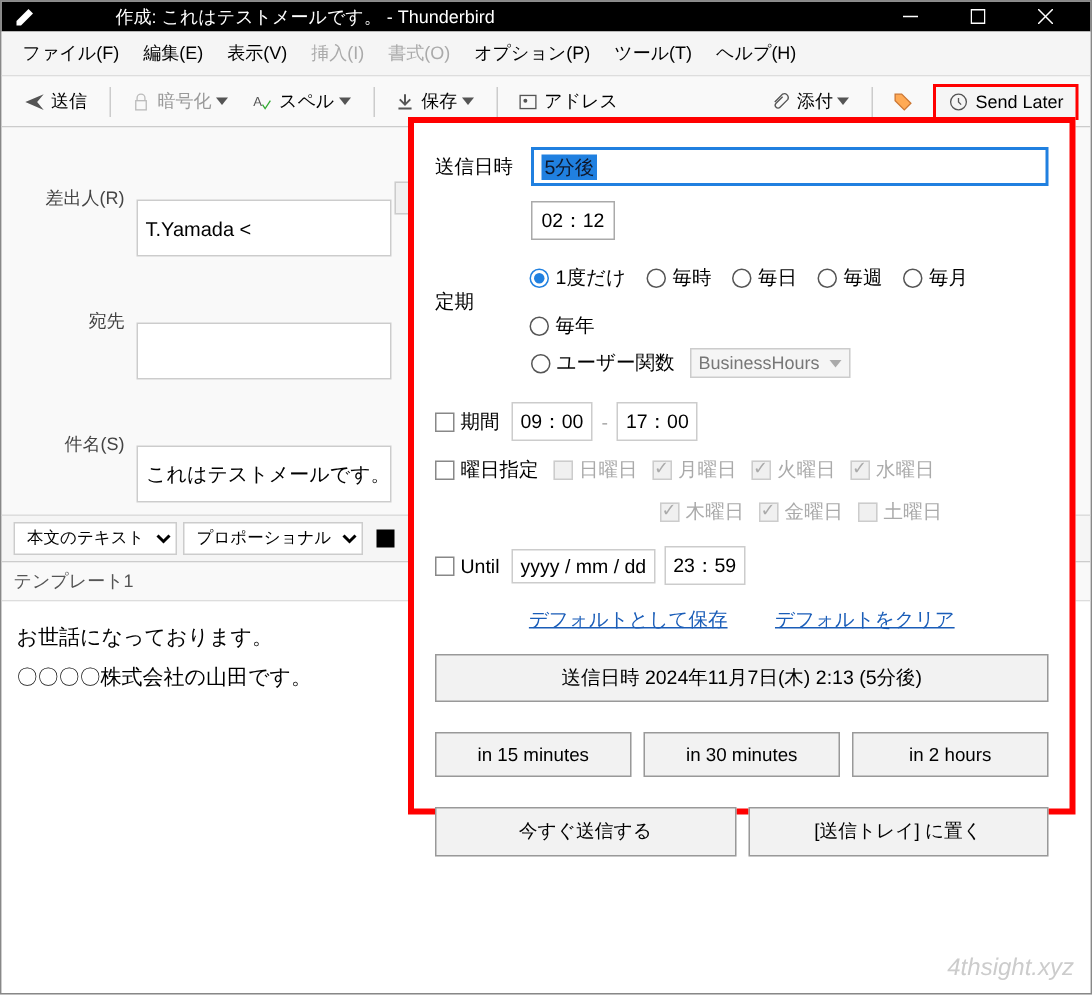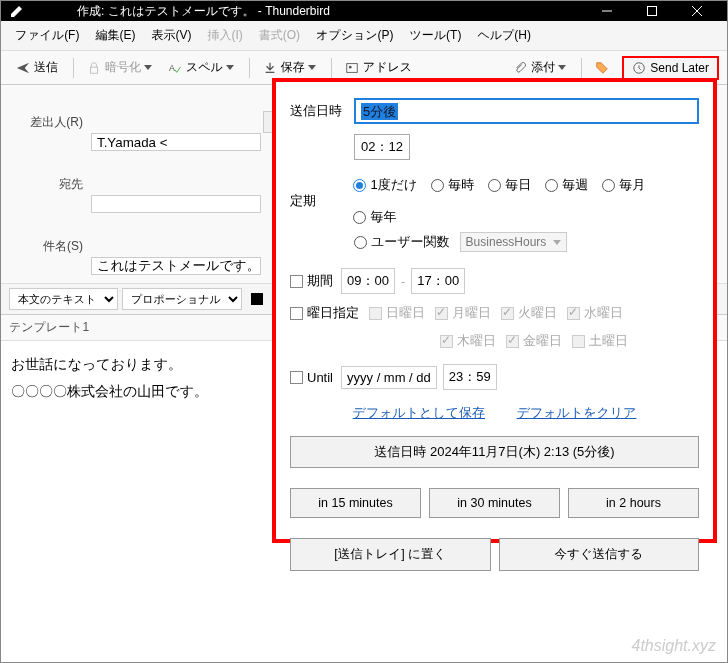--- a/index.html
+++ b/index.html
@@ -22,21 +22,21 @@
 .toolbar .spacer { flex: 1; }
 .sep { width: 1px; height: 20px; background: #ccc; margin: 0 6px; }
 .dropdown-arrow { border-left: 4px solid transparent; border-right: 4px solid transparent; border-top: 5px solid #555; margin-left: 3px; }
 
 .sendlater { border: 2px solid red; padding: 3px 8px; display: flex; align-items: center; background: #f5f5f5; }
 .sendlater .ico { width: 14px; height: 14px; margin-right: 4px; }
 
 .headers { padding: 8px 10px 4px 10px; background: #f9f9f9; }
 .hdrrow { display: flex; align-items: center; margin-bottom: 4px; }
 .hdrlabel { width: 80px; text-align: right; padding-right: 8px; color: #444; }
-.hdrinput { flex: 1; max-width: 170px; padding: 2px 5px; border: 1px solid #ccc; background: white; height: 18px; margin-top: 40px; }
+.hdrinput { flex: 1; max-width: 170px; padding: 2px 5px; border: 1px solid #ccc; background: white; height: 38px; margin-top: 40px; }
 .hdrbtn { width: 22px; height: 22px; border: 1px solid #ccc; background: #f0f0f0; margin-left: 2px; }
 
 .format-toolbar { display: flex; align-items: center; padding: 4px 8px; border-top: 1px solid #ddd; border-bottom: 1px solid #ccc; background: #f5f5f5; }
 .format-select { padding: 2px 4px; border: 1px solid #ccc; margin-right: 4px; font-size: 11px; height: 22px; background: white; }
 .format-btn { width: 22px; height: 22px; border: 1px solid transparent; display: flex; align-items: center; justify-content: center; cursor: pointer; }
 
 .template-label { padding: 4px 8px; color: #555; border-bottom: 1px solid #ddd; background: #f9f9f9; }
 
 .body-area { padding: 10px; background: white; min-height: 360px; font-size: 14px; line-height: 1.9; }
 
@@ -325,18 +325,18 @@
     <span class="linkbtn">デフォルトをクリア</span>
   </div>
 
   <div class="summary-bar">送信日時 2024年11月7日(木) 2:13 (5分後)</div>
   <div class="btn-row">
     <div class="pbtn">in 15 minutes</div>
     <div class="pbtn">in 30 minutes</div>
     <div class="pbtn">in 2 hours</div>
   </div>
   <div class="btn-row">
+    <div class="pbtn">今すぐ送信する</div>
     <div class="pbtn">[送信トレイ] に置く</div>
-    <div class="pbtn">今すぐ送信する</div>
   </div>
 </div>
 
 <div class="watermark">4thsight.xyz</div>
 
 </body></html>

